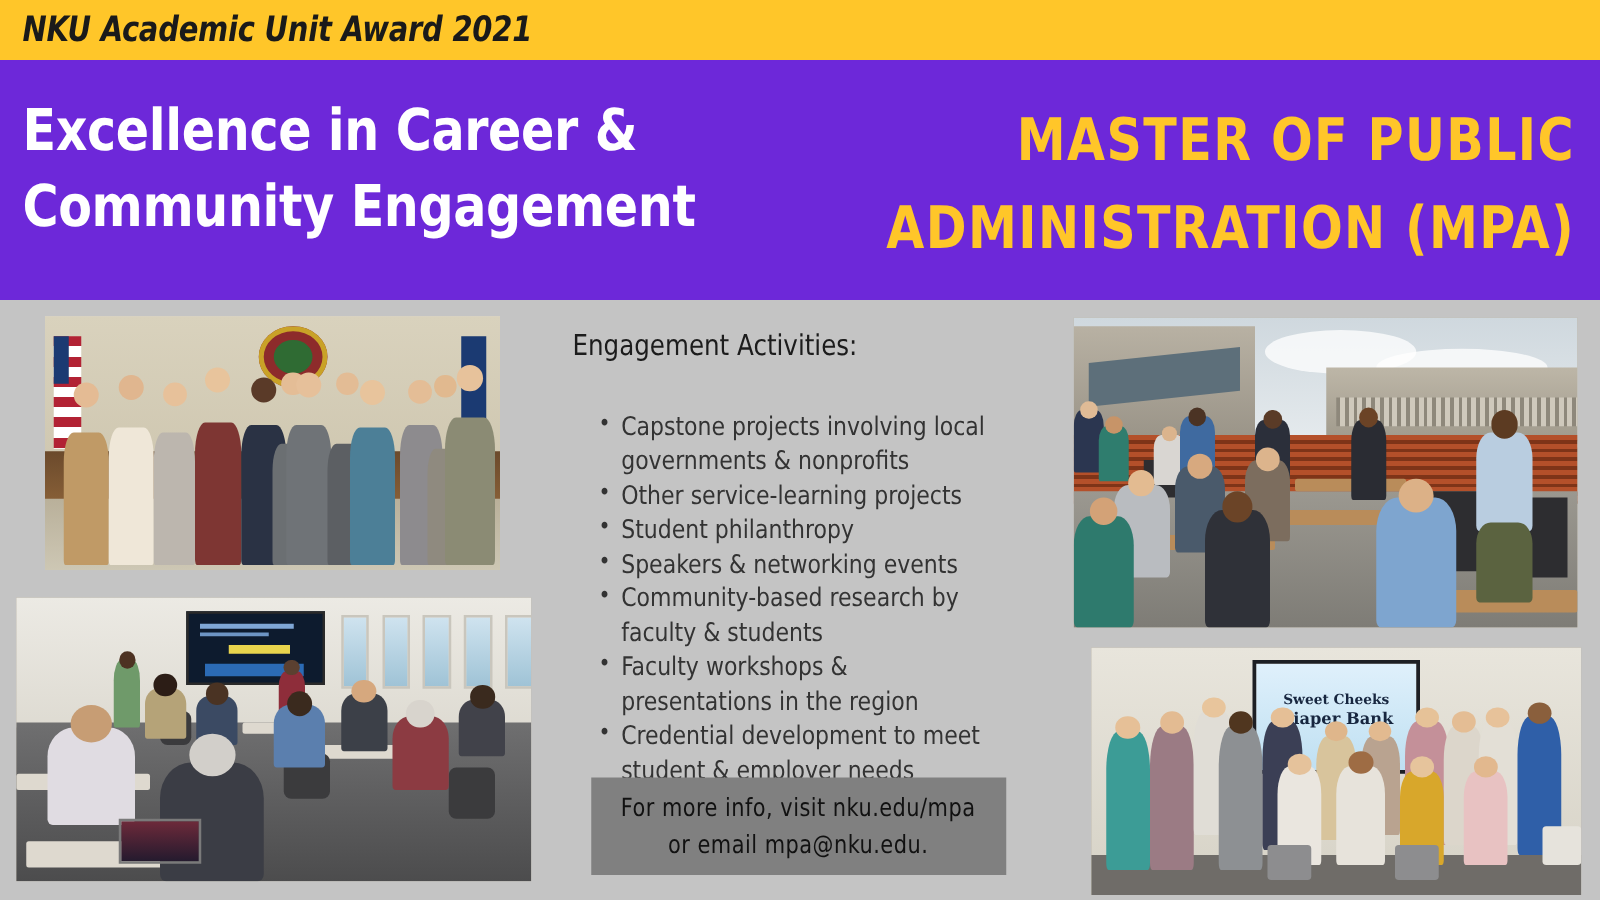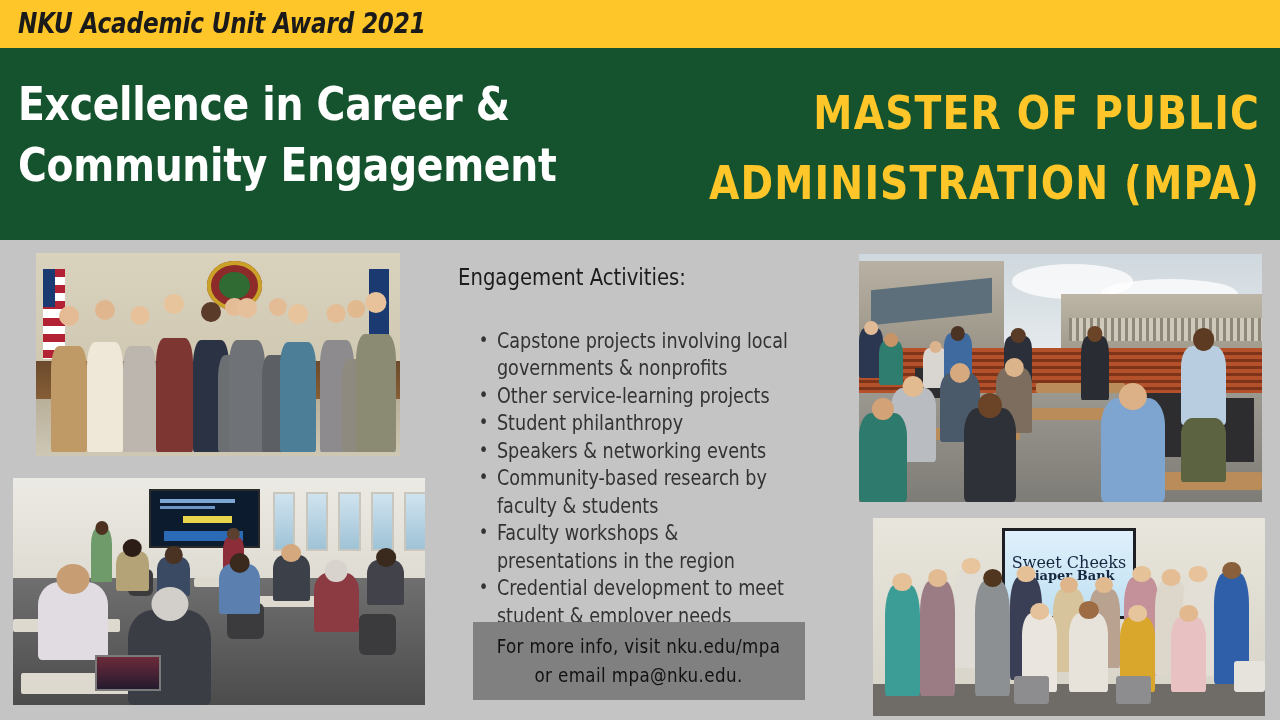--- a/index.html
+++ b/index.html
@@ -162,40 +162,40 @@
     border-radius:50%; }
 
   
   .db-wall{ left:0; top:0; width:100%; height:100%;
     background:linear-gradient(#e8e5dc,#d6d2c6); }
   .db-screen{ position:absolute; left:33%; top:5%; width:34%; height:46%;
     background:linear-gradient(#dff0fb,#bfe0f2); border:3px solid #1d1f24; }
   .db-screen-t1{ position:absolute; left:50%; top:26%;
     transform:translateX(-50%); white-space:nowrap;
     font-family:"DejaVu Serif","Liberation Serif", serif;
-    font-weight:400; font-size:16px; color:#17263f; }
+    font-weight:700; font-size:11px; color:#17263f; }
   .db-screen-t2{ position:absolute; left:50%; top:44%;
     transform:translateX(-50%); white-space:nowrap;
     font-family:"DejaVu Serif","Liberation Serif", serif;
     font-weight:700; font-size:13px; color:#17263f; }
   .db-floor{ position:absolute; left:0; bottom:0; width:100%; height:16%;
     background:#6f6c68; }
   .db-person{ position:absolute; border-radius:28% 28% 5% 5%; }
   .db-head{ position:absolute; left:50%; transform:translateX(-50%);
     border-radius:50%; }
   .db-chair{ position:absolute; background:#8d8d8f; border-radius:3px; }
 </style>
 </head>
 <body style="background: rgb(196, 196, 196);">
 
 <div class="award-band" style="background: rgb(255, 198, 41);">
   <div class="award-band-text" style="color: rgb(26, 26, 26);">NKU Academic Unit Award 2021</div>
 </div>
 
-<div class="title-banner" style="background: #14532d;">
+<div class="title-banner" style="background: #6d28d9;">
   <div class="award-title" style="color: rgb(255, 255, 255);">Excellence in Career &amp; Community Engagement</div>
   <div class="program-title" style="color: rgb(255, 198, 41);">MASTER OF PUBLIC ADMINISTRATION (MPA)</div>
 </div>
 
 <div class="activities-heading">Engagement Activities:</div>
 
 <ul class="activities-list">
   <li>Capstone projects involving local governments &amp; nonprofits</li>
   <li>Other service-learning projects</li>
   <li>Student philanthropy</li>

